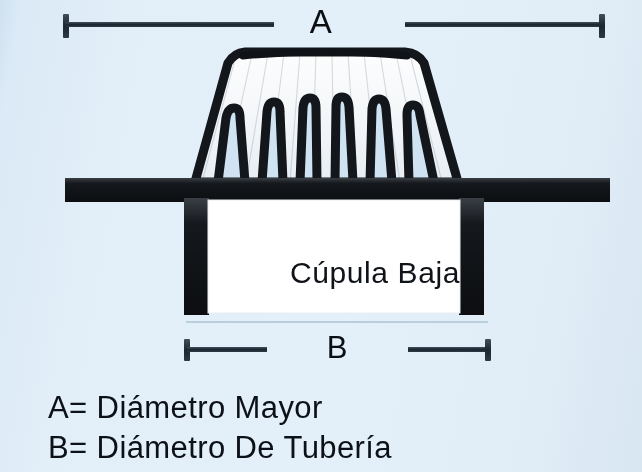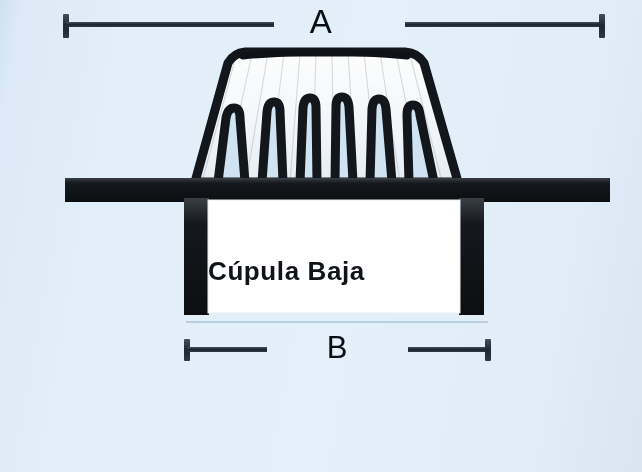--- a/index.html
+++ b/index.html
@@ -45,24 +45,24 @@
     top: 332px;
     width: 302px;
     text-align: center;
     font-size: 31px;
     font-weight: 400;
   }
   #dome-caption {
     left: 208px;
     top: 258px;
     width: 252px;
-    text-align: left;
-    font-size: 26px;
+    text-align: right;
+    font-size: 30px;
     letter-spacing: 0.6px;
-    font-weight: 700;
+    font-weight: 400;
     color: #101418;
   }
   #legend {
     position: absolute;
     left: 48px;
     top: 388px;
     width: 560px;
   }
   #legend .legend-line {
     font-size: 31px;
@@ -167,14 +167,18 @@
       <rect x="485" y="339" width="6" height="22" rx="1" fill="url(#dimGrad)"></rect>
     </g>
   </svg>
 
   <div class="txt" id="dim-a-label">A</div>
 
   <div class="txt" id="dome-caption">Cúpula Baja</div>
 
   <div class="txt" id="dim-b-label">B</div>
 
+  <div id="legend">
+    <div class="legend-line">A= Diámetro Mayor</div>
+    <div class="legend-line">B= Diámetro De  Tubería</div>
+  </div>
 
 </div>
 
 </body></html>

